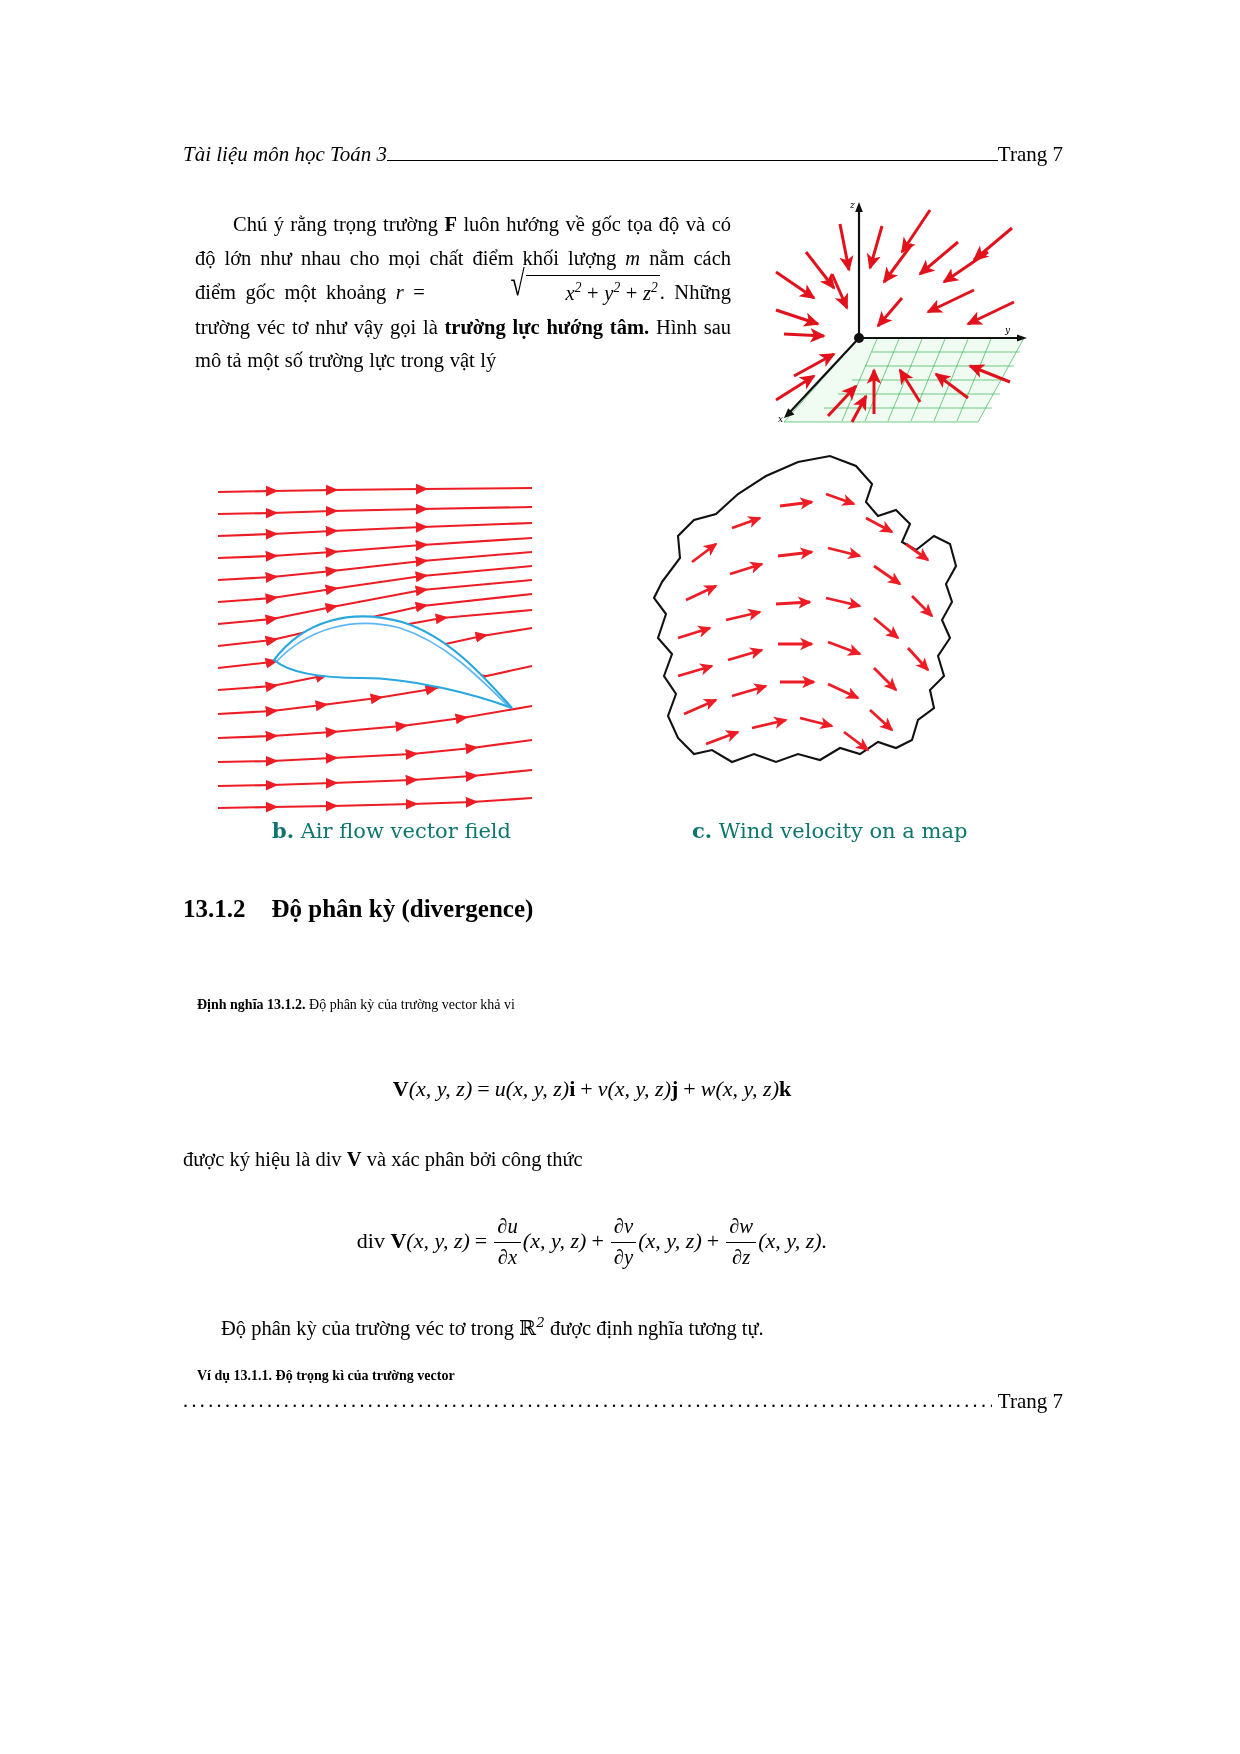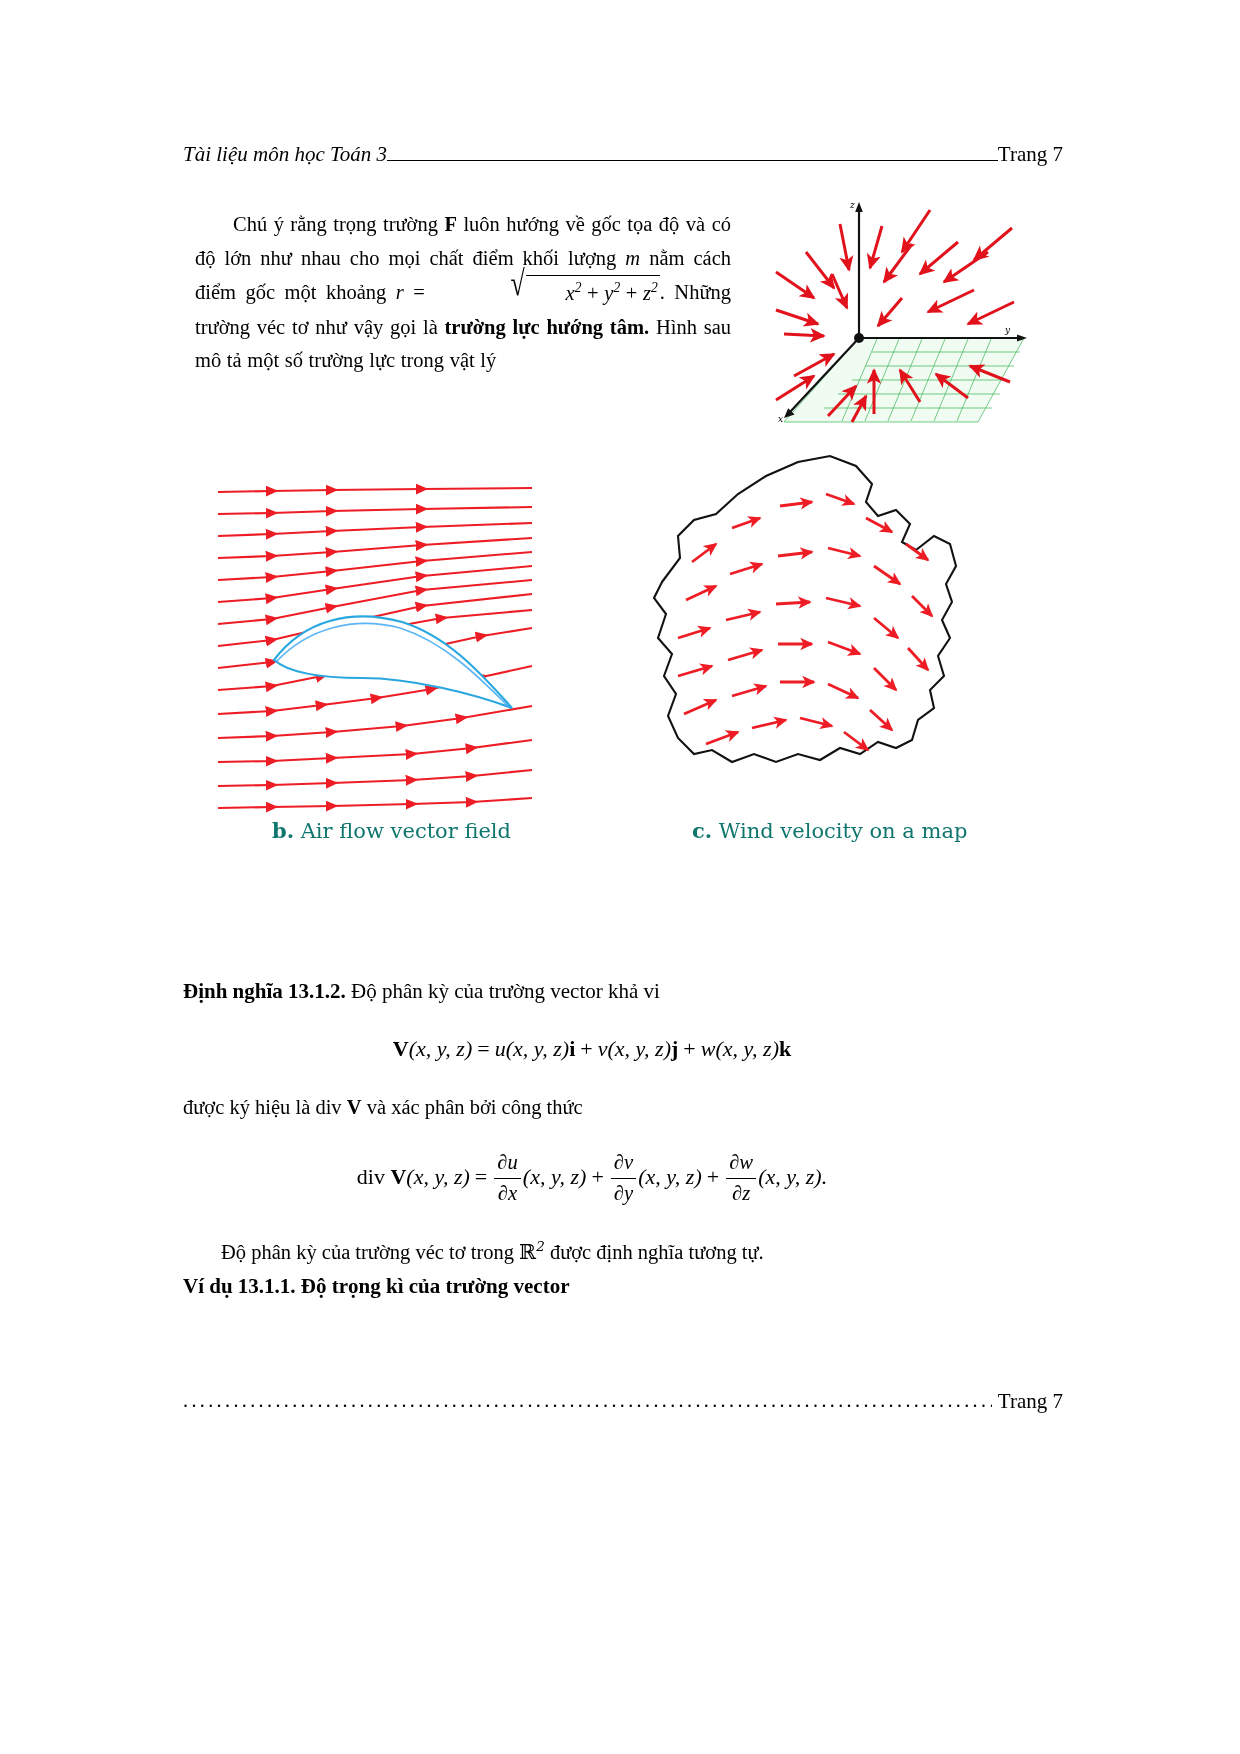--- a/index.html
+++ b/index.html
@@ -147,28 +147,28 @@
     width: 818px;
   }
   .body-p {
     font-size: 20.5px;
     line-height: 34px;
     text-align: justify;
     margin: 0;
   }
   .body-p.indent { text-indent: 38px; }
   .gap-lg { height: 26px; }
-  .def-line { font-size: 21px; line-height: 34px; margin: 0; }
+  .def-line { font-size: 14px; line-height: 34px; margin: 14px; }
   .def-line b { font-weight: bold; }
 
   
   .eq {
     text-align: center;
     font-size: 22px;
-    margin: 0;
+    margin: 12px;
     line-height: 1.35;
   }
   .eq .vbold { font-weight: bold; font-style: normal; }
   .op { margin: 0 5px; }
 
   
   .frac {
     display: inline-block;
     vertical-align: middle;
     text-align: center;
@@ -370,20 +370,23 @@
         <line x1="250" y1="278" x2="272" y2="298"></line>
         <line x1="86" y1="312" x2="118" y2="300"></line>
         <line x1="132" y1="296" x2="166" y2="288"></line>
         <line x1="180" y1="286" x2="212" y2="294"></line>
         <line x1="224" y1="300" x2="248" y2="318"></line>
       </g>
     </svg>
   </div>
   <div class="cap cap-c"><b>c.</b> <span>Wind velocity on a map</span></div>
 
+  <div class="sec-head">
+    <span class="num">13.1.2</span><span>Độ phân kỳ (divergence)</span>
+  </div>
 
   <div class="body-wrap">
 
 
     <div class="gap-lg"></div>
 
     <p class="def-line"><b>Định nghĩa 13.1.2.</b><span> Độ phân kỳ của trường vector khả vi</span></p>
 
     <div class="gap-lg"></div>
 

